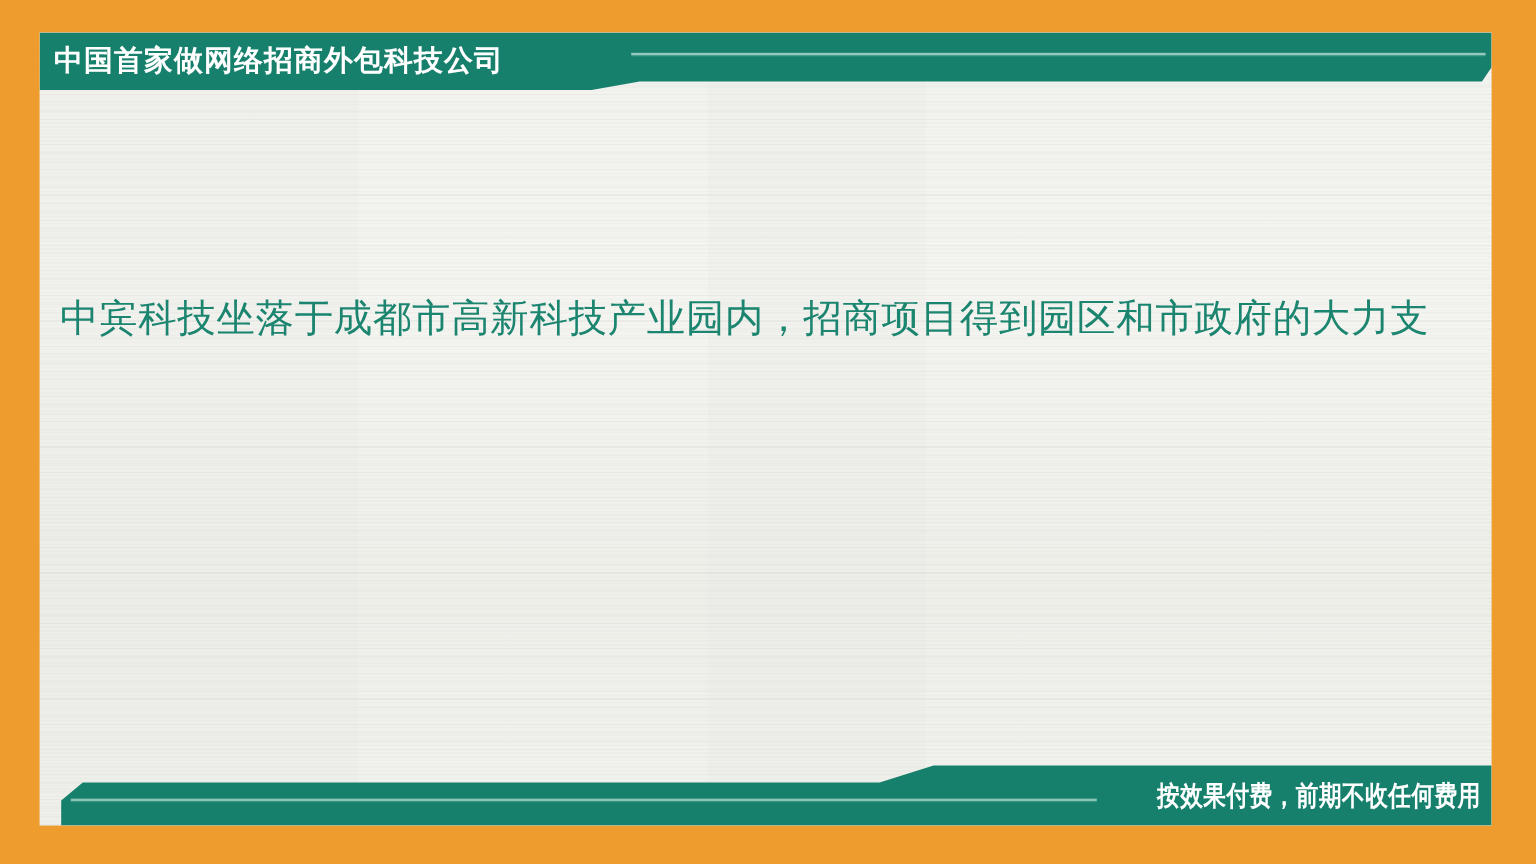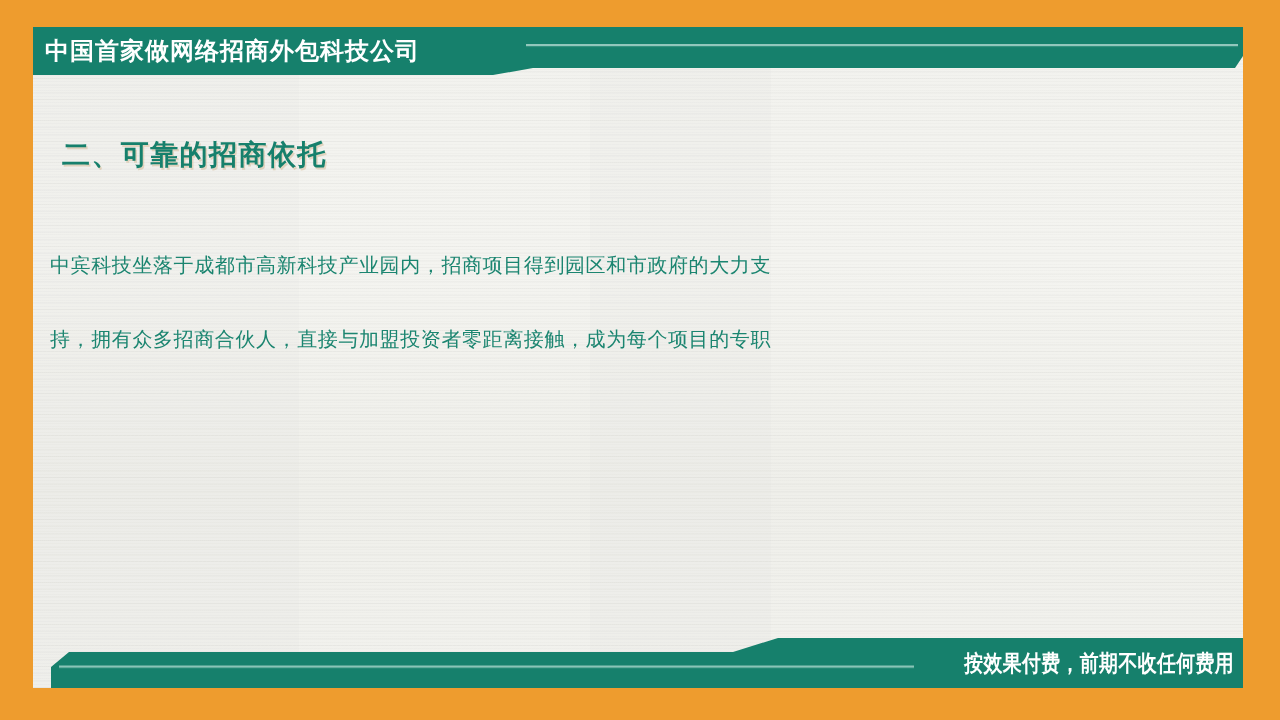--- a/index.html
+++ b/index.html
@@ -101,21 +101,21 @@
 
   
   #body-text {
     position: absolute;
     left: 50px;
     top: 228px;
     width: 1135px;
     z-index: 5;
     color: #1b8570;
     font-family: "Liberation Serif", "DejaVu Serif", serif;
-    font-size: 20px;
+    font-size: 32px;
     line-height: 74px;
     letter-spacing: 0.6px;
     text-align: justify;
     text-justify: inter-character;
   }
   #body-text .ln { display: block; white-space: nowrap; }
 
   
   #footer-band {
     position: absolute;
@@ -158,25 +158,23 @@
       <path d="M 0,0 L 1210,0 L 1210,29 L 1202,41 L 500,41 L 460,48 L 0,48 Z" fill="#16806c"></path>
 
       <rect x="493" y="17" width="712" height="2.2" fill="#a8d4ca" opacity="0.85"></rect>
 
       <rect x="493" y="19.2" width="712" height="1" fill="#3e9a88" opacity="0.5"></rect>
     </svg>
   </div>
 
   <div id="header-title">中国首家做网络招商外包科技公司</div>
 
-  <div id="section-heading">二、可靠的招商依托</div>
 
   <div id="body-text">
     <span class="ln">中宾科技坐落于成都市高新科技产业园内，招商项目得到园区和市政府的大力支</span>
-    <span class="ln">持，拥有众多招商合伙人，直接与加盟投资者零距离接触，成为每个项目的专职</span>
   </div>
 
   <div id="footer-band">
     <svg width="1210" height="58" viewBox="0 0 1210 58" xmlns="http://www.w3.org/2000/svg">
       <path d="M 1210,8 L 1210,58 L 18,58 L 18,37 L 36,22 L 700,22 L 745,8 Z" fill="#16806c"></path>
 
       <rect x="26" y="35.5" width="855" height="2.2" fill="#a8d4ca" opacity="0.8"></rect>
       <rect x="26" y="37.7" width="855" height="1" fill="#3e9a88" opacity="0.45"></rect>
     </svg>
   </div>

